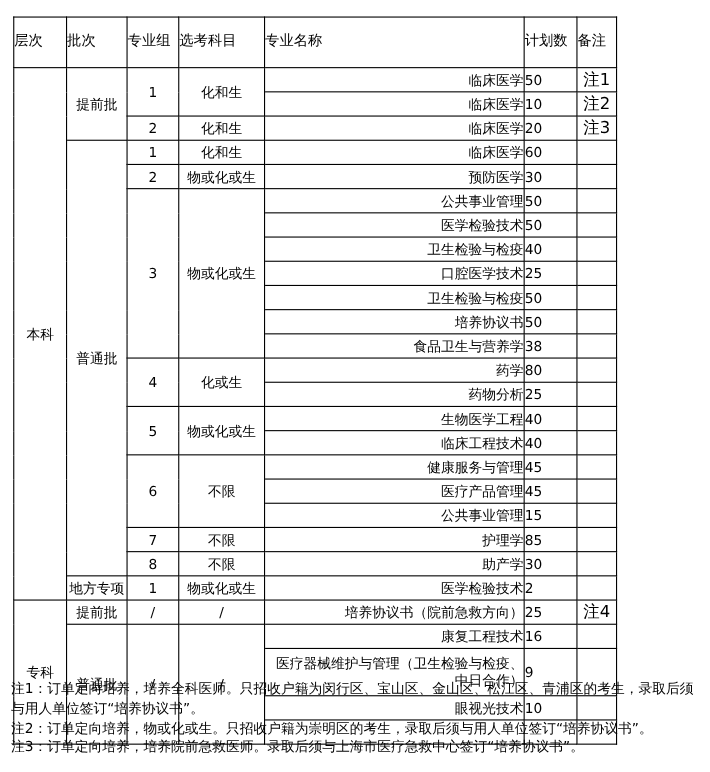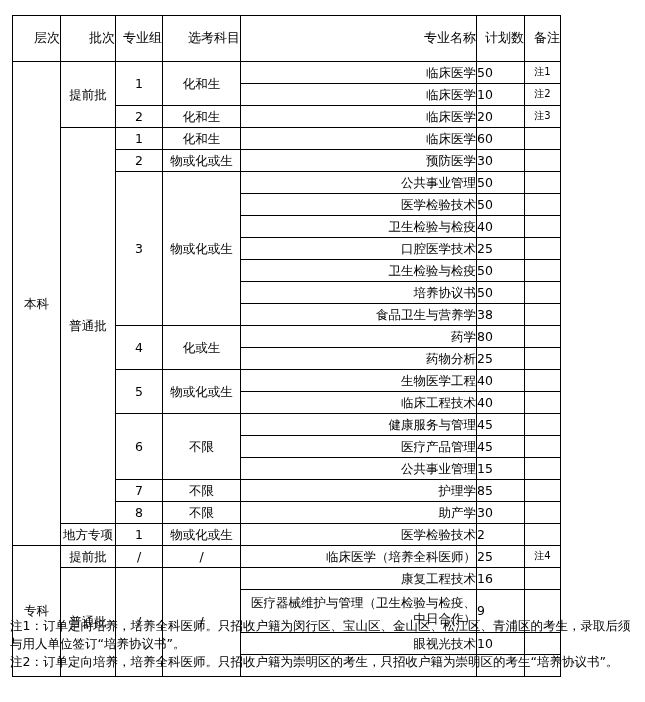--- a/index.html
+++ b/index.html
@@ -38,29 +38,29 @@
   }
   
   col.c-cengci   { width: 48px; }
   col.c-pici     { width: 55px; }
   col.c-zuzu     { width: 47px; }
   col.c-kemu     { width: 78px; }
   col.c-name     { width: 236px; }
   col.c-count    { width: 48px; }
   col.c-beizhu   { width: 36px; }
 
-  .hdr td { height: 45px; text-align: right; font-size: 13px; margin-left: 28px; }
+  .hdr td { height: 45px; text-align: left; font-size: 13px; margin-left: 28px; }
 
   .ctr { text-align: center; }
   .lft { text-align: right; padding-left: 3px; }
   .row td { height: 21px; }
   .tall td { height: 42px; }
 
   .num { text-align: left; font-size: 12.5px; }
-  .note { text-align: center; font-size: 10px; }
+  .note { text-align: center; font-size: 15px; }
   .vgroup { text-align: center; }
 
   .notes {
     position: absolute;
     left: 10px;
     top: 617px;
     width: 630px;
     font-size: 12.5px;
     line-height: 1.42;
     color: #000;
@@ -239,21 +239,21 @@
         <td class="lft">医学检验技术</td>
         <td class="num">2</td>
         <td class="note"></td>
       </tr>
 
       <tr class="row">
         <td class="vgroup" rowspan="5">专科</td>
         <td class="ctr">提前批</td>
         <td class="ctr">/</td>
         <td class="ctr">/</td>
-        <td class="lft">临床医学（培养全科医师）</td>
+        <td class="lft">培养协议书（院前急救方向）</td>
         <td class="num">25</td>
         <td class="note">注4</td>
       </tr>
 
       <tr class="row">
         <td class="vgroup" rowspan="4">普通批</td>
         <td class="ctr" rowspan="4">/</td>
         <td class="ctr" rowspan="4">/</td>
         <td class="lft">康复工程技术</td>
         <td class="num">16</td>
@@ -272,16 +272,17 @@
       <tr class="row">
         <td class="lft"></td>
         <td class="num"></td>
         <td class="note"></td>
       </tr>
     </tbody>
   </table>
 
   <div class="notes">
     <p>注1：订单定向培养，培养全科医师。只招收户籍为闵行区、宝山区、金山区、松江区、青浦区的考生，录取后须与用人单位签订“培养协议书”。</p>
-    <p>注2：订单定向培养，培养全科医师。只招收户籍为崇明区的考生，只招收户籍为崇明区的考生“培养协议书”。</p>
+    <p>注2：订单定向培养，物或化或生。只招收户籍为崇明区的考生，录取后须与用人单位签订“培养协议书”。</p>
+    <p>注3：订单定向培养，培养院前急救医师。录取后须与上海市医疗急救中心签订“培养协议书”。</p>
   </div>
 
 </div>
 
 </body></html>

